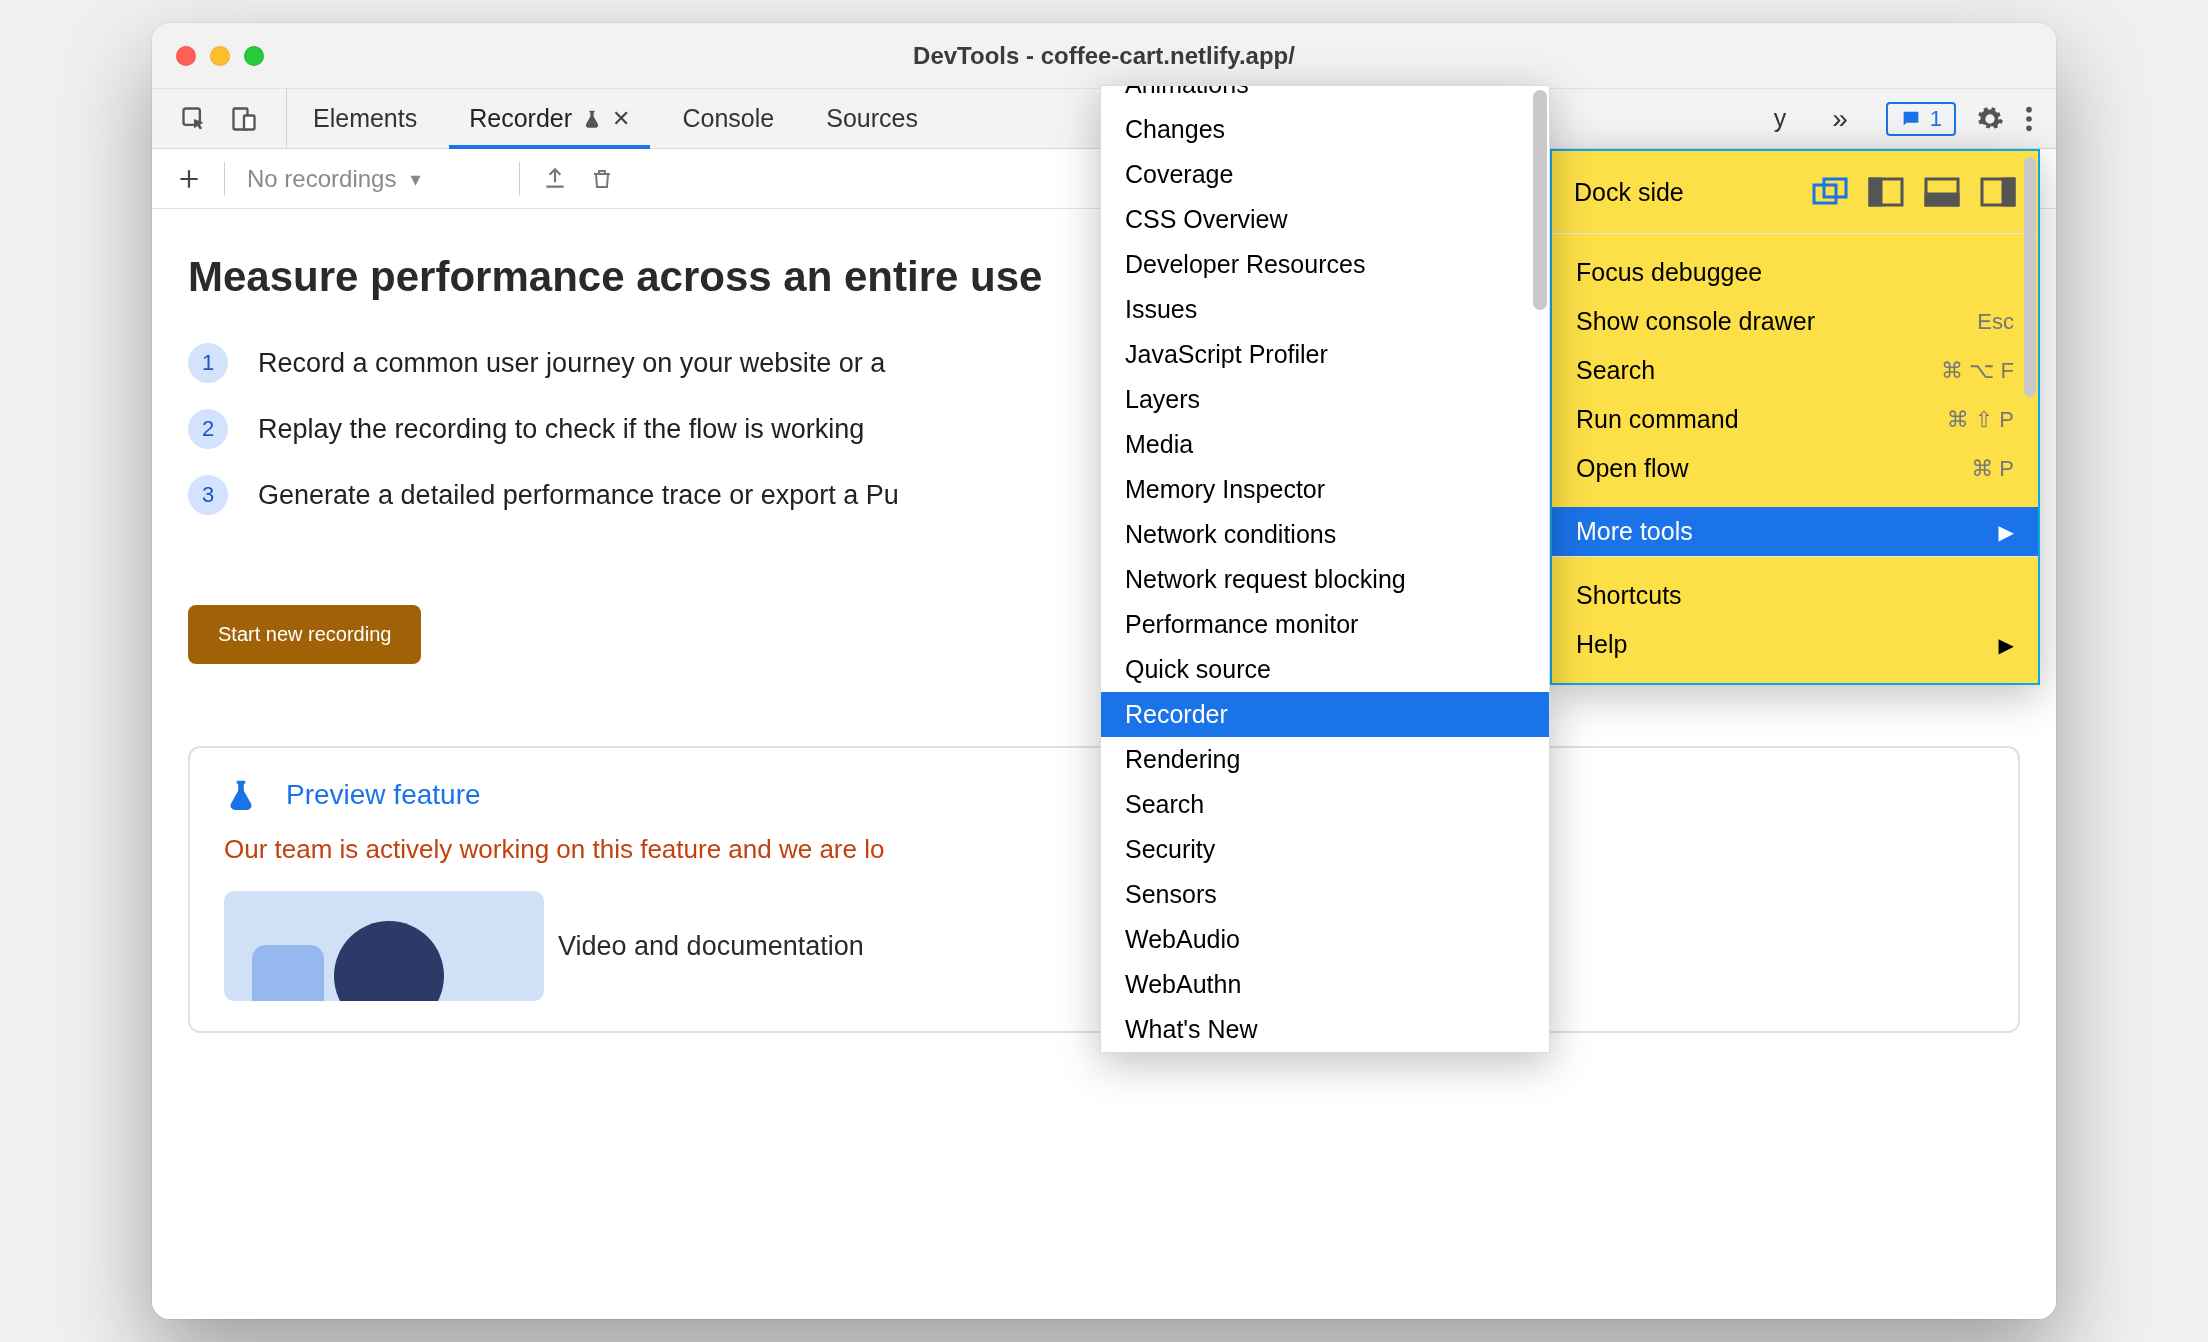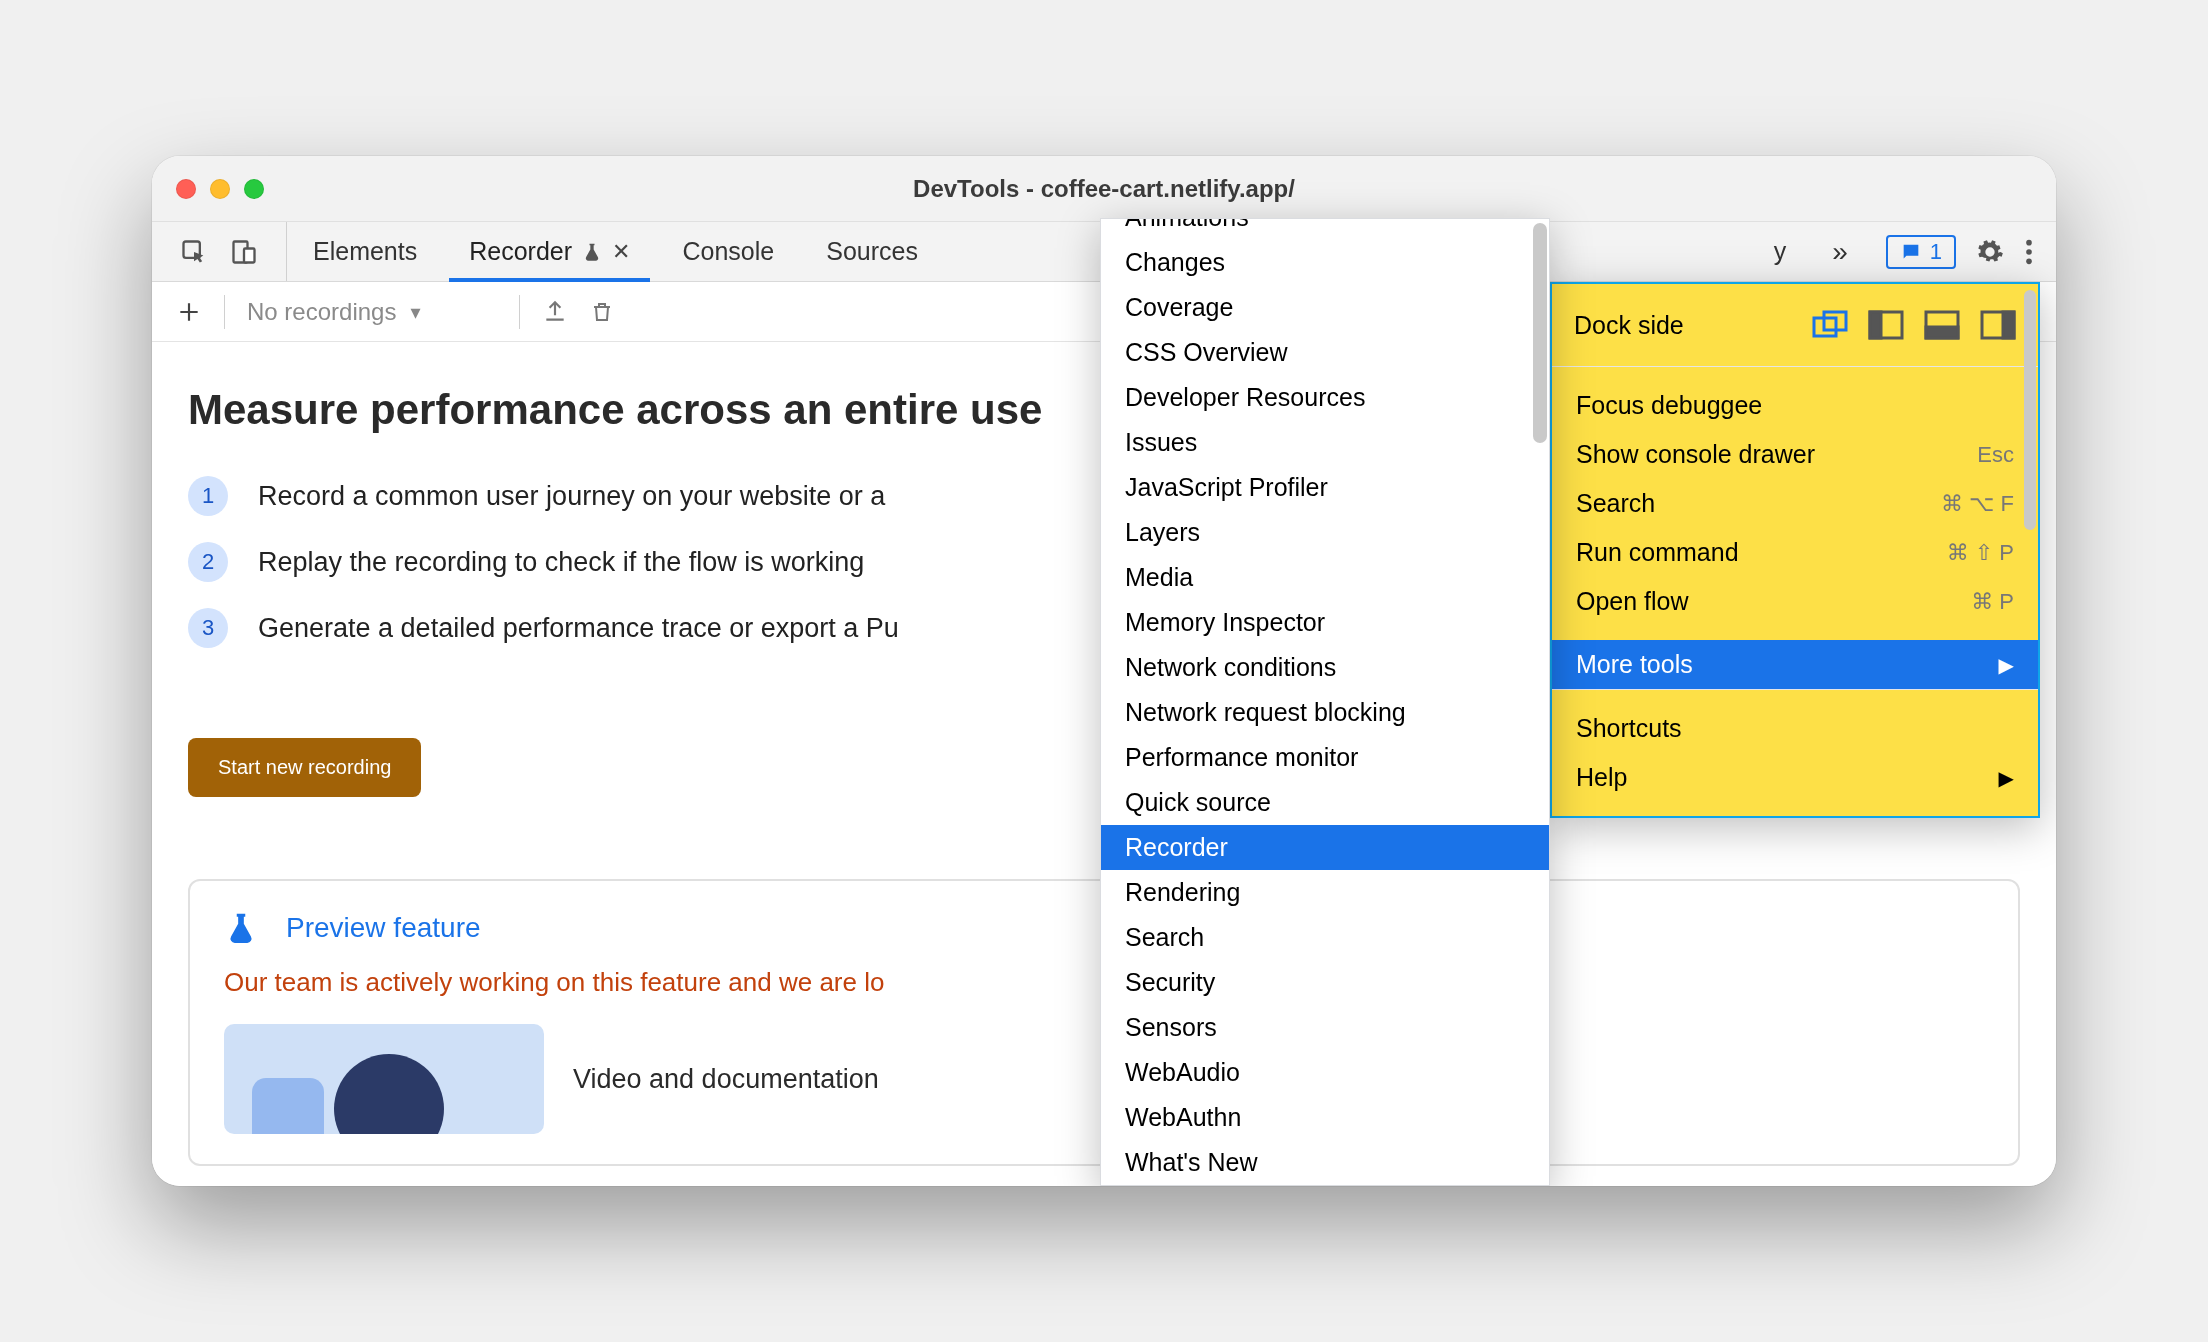--- a/index.html
+++ b/index.html
@@ -7,23 +7,23 @@
     font-family: -apple-system, "Helvetica Neue", Arial, sans-serif;
     background: #f0f0f0;
     display: flex;
     align-items: center;
     justify-content: center;
     width: 2208px;
     height: 1342px;
   }
   .window {
     width: 1904px;
-    height: 1030px;
+    height: 1296px;
     background: #fff;
-    border-radius: 28px;
+    border-radius: 18px;
     box-shadow: 0 40px 90px rgba(0,0,0,0.35), 0 0 0 1px rgba(0,0,0,0.05);
     overflow: hidden;
     position: relative;
     display: flex;
     flex-direction: column;
   }
   
   .titlebar {
     height: 66px;
     background: #f2f2f2;
@@ -82,21 +82,21 @@
   ol.steps li{ display:flex; align-items:center; gap:30px; font-size:27px; color:#222; margin-bottom:26px;}
   .step-num{ width:40px; height:40px; border-radius:50%; background:#d3e3fd; color:#1a56c5; font-weight:500; display:flex; align-items:center; justify-content:center; font-size:22px;}
   .primary-btn{ margin-top:64px; background:#a16207; color:#fff; border:none; border-radius:8px; font-size:20px; padding:18px 30px; font-weight:500; cursor:pointer; }
   .preview-card{
     margin-top:82px; border:2px solid #e0e0e0; border-radius:12px; padding:30px 34px;
   }
   .preview-head{ display:flex; align-items:center; gap:28px; margin-bottom:22px;}
   .preview-head .flask-lg{ color:#1a73e8; }
   .preview-head .ptitle{ color:#1a73e8; font-size:28px; font-weight:500; }
   .preview-body{ font-size:26px; color:#c2410c; margin-bottom:26px;}
-  .preview-media{ display:flex; align-items:center; gap:29px;}
+  .preview-media{ display:flex; align-items:center; gap:14px;}
   .thumb{ width:320px; height:110px; background:linear-gradient(#cfe0f7,#cfe0f7); border-radius:10px; position:relative; overflow:hidden;}
   .thumb::after{content:""; position:absolute; left:110px; top:30px; width:110px;height:110px;background:#2b3a67;border-radius:50%;}
   .thumb::before{content:""; position:absolute; left:28px; top:54px; width:72px;height:90px;background:#95b8ef;border-radius:14px;}
   .media-title{ font-size:27px; color:#2a2a2a;}
 
   
   .mainmenu{
     position:absolute; top:126px; right:16px; width:490px;
     background:#fde047; border:2px solid #0ea5e9; box-shadow:0 10px 40px rgba(0,0,0,0.25);
     z-index:50; font-size:25px;

